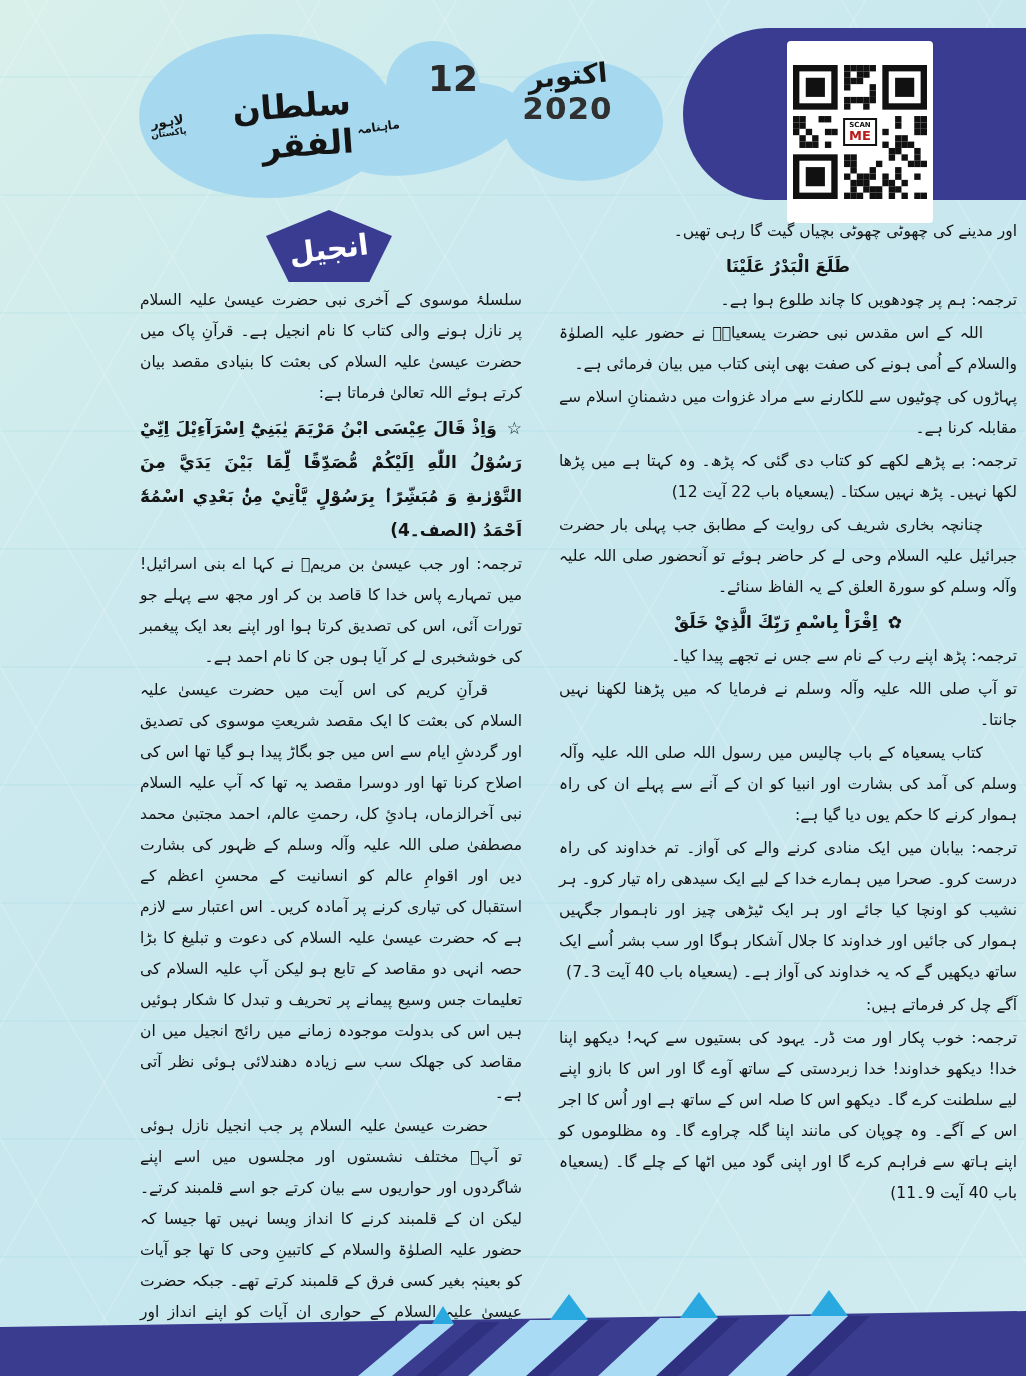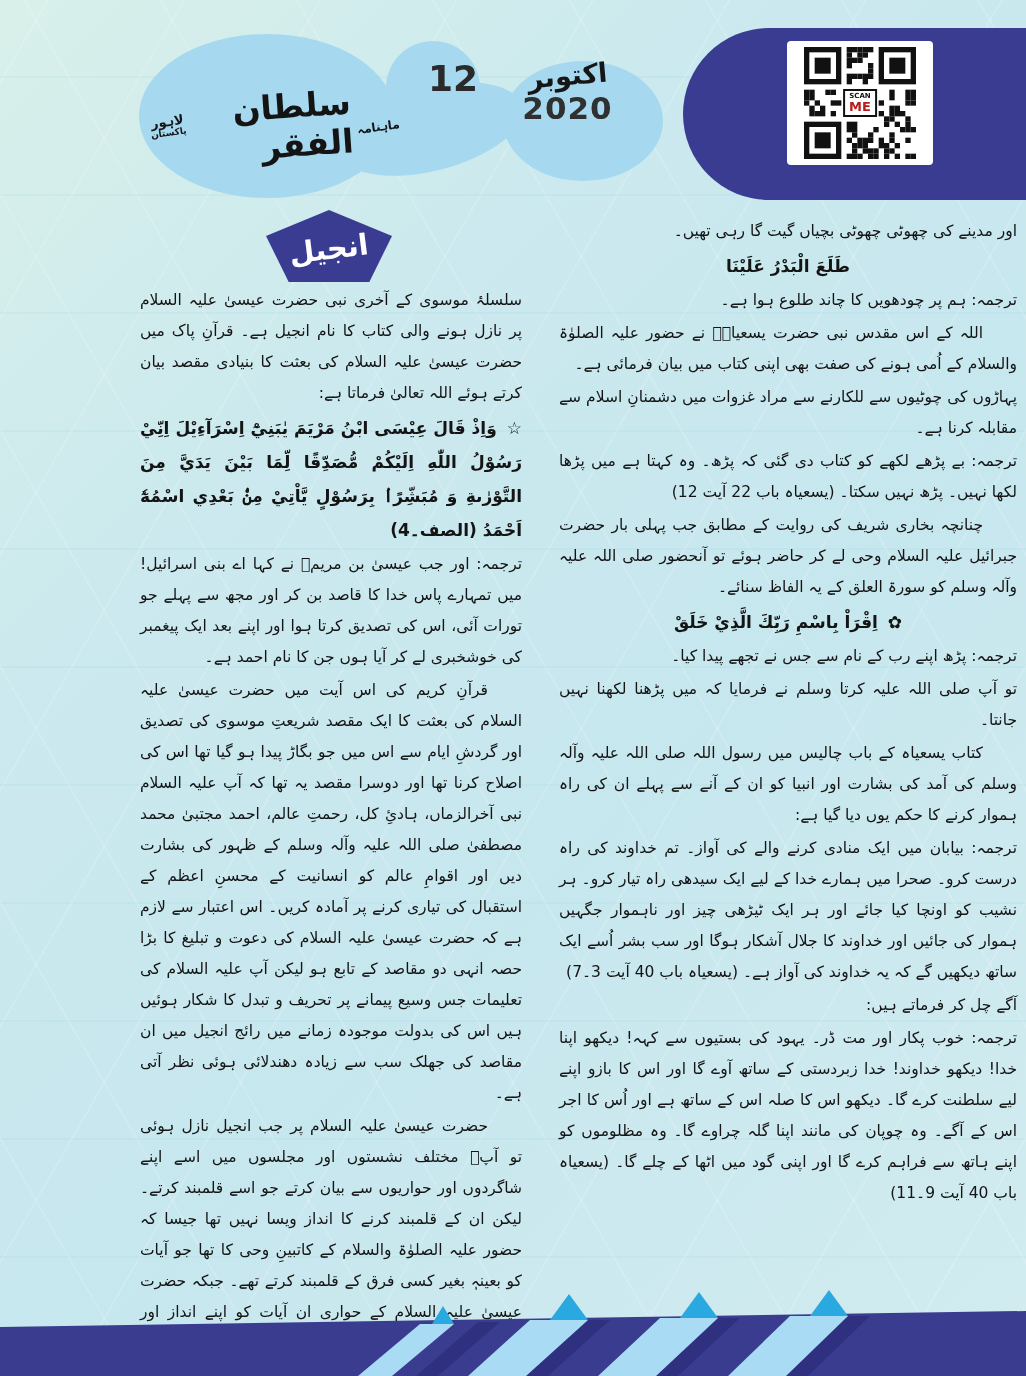--- a/index.html
+++ b/index.html
@@ -34,21 +34,21 @@
     position:absolute;left:500px;top:60px;width:135px;text-align:center;
     color:#161616;line-height:1.15;
   }
   .issue-month{font-size:27px;font-weight:800;transform:rotate(-5deg);display:block;}
   .issue-year{font-size:31px;font-weight:800;color:#303030;direction:ltr;display:block;letter-spacing:1px;}
   .qr-panel{
     position:absolute;left:683px;top:28px;width:343px;height:172px;
     background:#3a3c92;border-radius:88px 0 0 88px;
   }
   .qr-box{
-    position:absolute;left:104px;top:13px;width:146px;height:124px;
+    position:absolute;left:104px;top:13px;width:146px;height:182px;
     background:#ffffff;border-radius:4px;padding:6px;box-sizing:border-box;
   }
   .qr-svg{width:100%;height:100%;display:block;}
   .scanme{
     position:absolute;left:50%;top:50%;transform:translate(-50%,-50%);
     background:#ffffff;border:2px solid #111;padding:2px 4px;
     text-align:center;line-height:1;direction:ltr;
   }
   .scanme .s1{font-size:7px;font-weight:800;color:#111;display:block;}
   .scanme .s2{font-size:13px;font-weight:800;color:#b91c1c;display:block;}
@@ -232,21 +232,21 @@
   <div class="col col-right" id="col-right">
       <p class="para ">اور مدینے کی چھوٹی چھوٹی بچیاں گیت گا رہی تھیں۔</p>
       <p class="para center arabic">طَلَعَ الْبَدْرُ عَلَيْنَا</p>
       <p class="para ">ترجمہ: ہم پر چودھویں کا چاند طلوع ہوا ہے۔</p>
       <p class="para indent">اللہ کے اس مقدس نبی حضرت یسعیاہؑ نے حضور علیہ الصلوٰۃ والسلام کے اُمی ہونے کی صفت بھی اپنی کتاب میں بیان فرمائی ہے۔</p>
       <p class="para ">پہاڑوں کی چوٹیوں سے للکارنے سے مراد غزوات میں دشمنانِ اسلام سے مقابلہ کرنا ہے۔</p>
       <p class="para ">ترجمہ: بے پڑھے لکھے کو کتاب دی گئی کہ پڑھ۔ وہ کہتا ہے میں پڑھا لکھا نہیں۔ پڑھ نہیں سکتا۔ (یسعیاہ باب 22 آیت 12)</p>
       <p class="para indent">چنانچہ بخاری شریف کی روایت کے مطابق جب پہلی بار حضرت جبرائیل علیہ السلام وحی لے کر حاضر ہوئے تو آنحضور صلی اللہ علیہ وآلہ وسلم کو سورۃ العلق کے یہ الفاظ سنائے۔</p>
       <p class="para center arabic"><span class="marker">✿</span>اِقْرَاْ بِاسْمِ رَبِّكَ الَّذِيْ خَلَقْ</p>
       <p class="para ">ترجمہ: پڑھ اپنے رب کے نام سے جس نے تجھے پیدا کیا۔</p>
-      <p class="para ">تو آپ صلی اللہ علیہ کرتا وسلم نے فرمایا کہ میں پڑھنا لکھنا نہیں جانتا۔</p>
+      <p class="para ">تو آپ صلی اللہ علیہ وآلہ وسلم نے فرمایا کہ میں پڑھنا لکھنا نہیں جانتا۔</p>
       <p class="para indent">کتاب یسعیاہ کے باب چالیس میں رسول اللہ صلی اللہ علیہ وآلہ وسلم کی آمد کی بشارت اور انبیا کو ان کے آنے سے پہلے ان کی راہ ہموار کرنے کا حکم یوں دیا گیا ہے:</p>
       <p class="para ">ترجمہ: بیابان میں ایک منادی کرنے والے کی آواز۔ تم خداوند کی راہ درست کرو۔ صحرا میں ہمارے خدا کے لیے ایک سیدھی راہ تیار کرو۔ ہر نشیب کو اونچا کیا جائے اور ہر ایک ٹیڑھی چیز اور ناہموار جگہیں ہموار کی جائیں اور خداوند کا جلال آشکار ہوگا اور سب بشر اُسے ایک ساتھ دیکھیں گے کہ یہ خداوند کی آواز ہے۔ (یسعیاہ باب 40 آیت 3۔7)</p>
       <p class="para ">آگے چل کر فرماتے ہیں:</p>
       <p class="para ">ترجمہ: خوب پکار اور مت ڈر۔ یہود کی بستیوں سے کہہ! دیکھو اپنا خدا! دیکھو خداوند! خدا زبردستی کے ساتھ آوے گا اور اس کا بازو اپنے لیے سلطنت کرے گا۔ دیکھو اس کا صلہ اس کے ساتھ ہے اور اُس کا اجر اس کے آگے۔ وہ چوپان کی مانند اپنا گلہ چراوے گا۔ وہ مظلوموں کو اپنے ہاتھ سے فراہم کرے گا اور اپنی گود میں اٹھا کے چلے گا۔ (یسعیاہ باب 40 آیت 9۔11)</p>
     </div>
   <div class="col col-left" id="col-left">
       <p class="para ">سلسلۂ موسوی کے آخری نبی حضرت عیسیٰ علیہ السلام پر نازل ہونے والی کتاب کا نام انجیل ہے۔ قرآنِ پاک میں حضرت عیسیٰ علیہ السلام کی بعثت کا بنیادی مقصد بیان کرتے ہوئے اللہ تعالیٰ فرماتا ہے:</p>
       <p class="para arabic"><span class="marker">☆</span>وَاِذْ قَالَ عِيْسَى ابْنُ مَرْيَمَ يٰبَنِيْٓ اِسْرَآءِيْلَ اِنِّيْ رَسُوْلُ اللّٰهِ اِلَيْكُمْ مُّصَدِّقًا لِّمَا بَيْنَ يَدَيَّ مِنَ التَّوْرٰىةِ وَ مُبَشِّرًاۢ بِرَسُوْلٍ يَّاْتِيْ مِنْۢ بَعْدِي اسْمُهٗٓ اَحْمَدُ (الصف۔4)</p>
       <p class="para ">ترجمہ: اور جب عیسیٰ بن مریمؑ نے کہا اے بنی اسرائیل! میں تمہارے پاس خدا کا قاصد بن کر اور مجھ سے پہلے جو تورات آئی، اس کی تصدیق کرتا ہوا اور اپنے بعد ایک پیغمبر کی خوشخبری لے کر آیا ہوں جن کا نام احمد ہے۔</p>
       <p class="para indent">قرآنِ کریم کی اس آیت میں حضرت عیسیٰ علیہ السلام کی بعثت کا ایک مقصد شریعتِ موسوی کی تصدیق اور گردشِ ایام سے اس میں جو بگاڑ پیدا ہو گیا تھا اس کی اصلاح کرنا تھا اور دوسرا مقصد یہ تھا کہ آپ علیہ السلام نبی آخرالزماں، ہادئِ کل، رحمتِ عالم، احمد مجتبیٰ محمد مصطفیٰ صلی اللہ علیہ وآلہ وسلم کے ظہور کی بشارت دیں اور اقوامِ عالم کو انسانیت کے محسنِ اعظم کے استقبال کی تیاری کرنے پر آمادہ کریں۔ اس اعتبار سے لازم ہے کہ حضرت عیسیٰ علیہ السلام کی دعوت و تبلیغ کا بڑا حصہ انہی دو مقاصد کے تابع ہو لیکن آپ علیہ السلام کی تعلیمات جس وسیع پیمانے پر تحریف و تبدل کا شکار ہوئیں ہیں اس کی بدولت موجودہ زمانے میں رائج انجیل میں ان مقاصد کی جھلک سب سے زیادہ دھندلائی ہوئی نظر آتی ہے۔</p>

